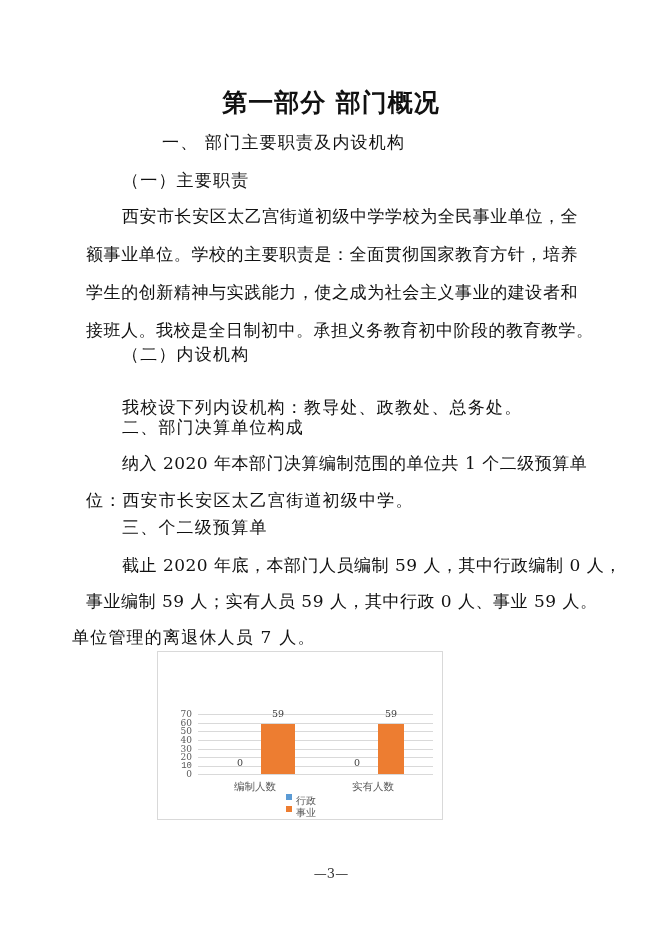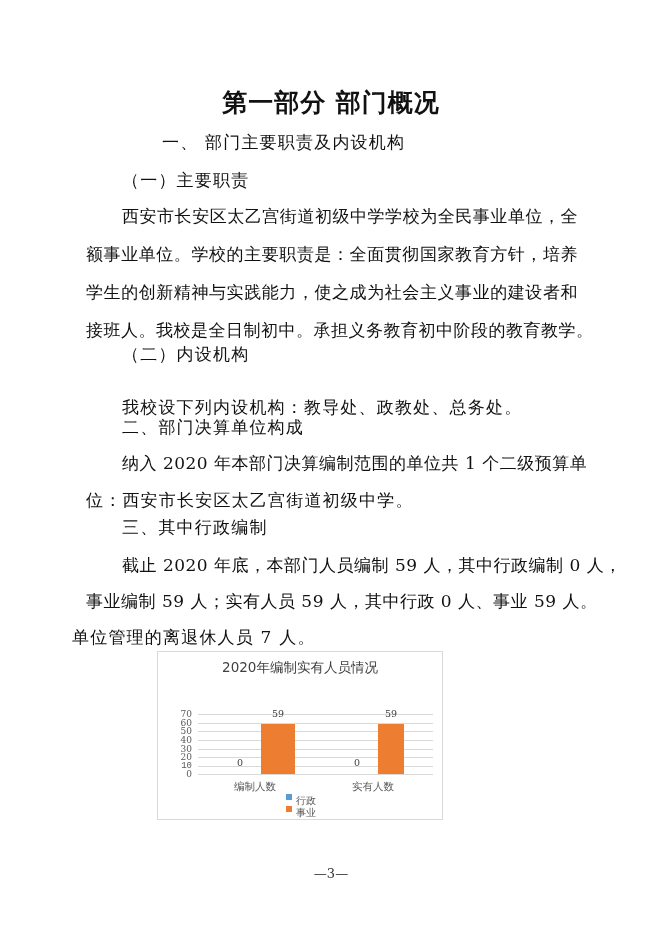--- a/index.html
+++ b/index.html
@@ -38,27 +38,26 @@
 <div class="jline" style="top:281px;">学生的创新精神与实践能力，使之成为社会主义事业的建设者和</div>
 <div class="jline" style="top:319px;">接班人。我校是全日制初中。承担义务教育初中阶段的教育教学。</div>
 
 <div class="line" style="left:122px; top:343px;">（二）内设机构</div>
 <div class="line" style="left:122px; top:396px;">我校设下列内设机构：教导处、政教处、总务处。</div>
 
 <div class="line" style="left:122px; top:416px;">二、部门决算单位构成</div>
 <div class="jline" style="top:452px; left:122px; width:456px;">纳入 2020 年本部门决算编制范围的单位共 1 个二级预算单</div>
 <div class="line" style="left:86px; top:489px;">位：西安市长安区太乙宫街道初级中学。</div>
 
-<div class="line" style="left:122px; top:516px;">三、其中行政编制</div>
+<div class="line" style="left:122px; top:516px;">三、个二级预算单</div>
 <div class="jline" style="top:554px; left:122px; width:456px;">截止 2020 年底，本部门人员编制 59 人，其中行政编制 0 人，</div>
 <div class="jline" style="top:590px;">事业编制 59 人；实有人员 59 人，其中行政 0 人、事业 59 人。</div>
 <div class="line" style="left:72px; top:626px;">单位管理的离退休人员 7 人。</div>
 
 <div class="chart">
-  <div class="chart-title">2020年编制实有人员情况</div>
 
   <div class="gridline" style="top:62px;"></div>
   <div class="gridline" style="top:70.5px;"></div>
   <div class="gridline" style="top:79px;"></div>
   <div class="gridline" style="top:88px;"></div>
   <div class="gridline" style="top:96.5px;"></div>
   <div class="gridline" style="top:105px;"></div>
   <div class="gridline" style="top:113.5px;"></div>
   <div class="gridline" style="top:122px;"></div>
 

